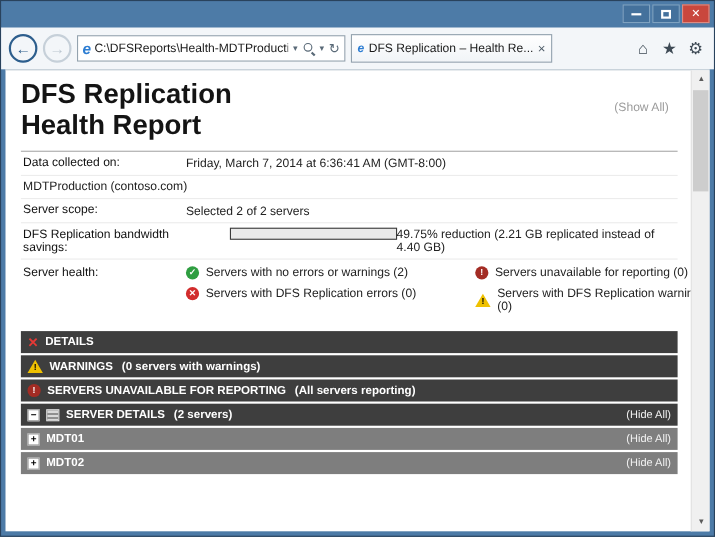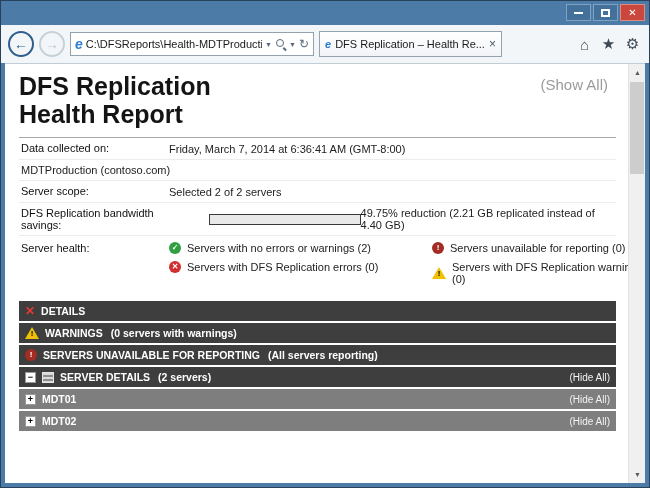--- a/index.html
+++ b/index.html
@@ -54,28 +54,28 @@
   .toolbar-spacer { flex:1; }
   .tool-ic { font-size:15px; color:#3e4a55; width:19px; text-align:center; }
   
   .content {
     position:absolute; left:4px; right:4px; top:62px; bottom:4px;
     background:#fff; border-top:1px solid #c2ccd4;
   }
   .page { position:absolute; left:0; top:0; bottom:0; right:17px; overflow:hidden; padding:8px 12px 0 14px; }
   .report-header { position:relative; }
   .report-title { font-size:25px; font-weight:bold; color:#141414; line-height:28px; }
-  .show-all { position:absolute; top:4px; right:8px; color:#9b9b9b; font-size:15px; cursor:default;margin-left:10px; }
+  .show-all { position:absolute; top:20px; right:8px; color:#9b9b9b; font-size:11px; cursor:default;margin-left:10px; }
   .rule { border:0; border-top:1px solid #a9a9a9; margin:9px 0 0 0; }
   .info-row { display:flex; align-items:flex-start; padding:4px 2px; border-bottom:1px solid #ececec; font-size:11px; }
   .info-label { flex:0 0 148px; font-weight:normal; color:#111; padding-right:8px; }
   .info-value { color:#222; padding-top:0.5px; }
   .row-shaded { background:#ececec; }
   .muted { color:#8f8f8f; }
-  .bw-value { display:flex; align-items:center; gap:0;padding-left:40px; }
+  .bw-value { display:flex; align-items:flex-start; gap:0;padding-left:40px; }
   .pbar { width:168px; height:11px; border:1px solid #3a3a3a; background:#e9e9e9; }
   .pfill { height:100%; background:#2a31cf; }
   .health-row { border-bottom:0; padding-top:6px; }
   .health-grid { display:flex; gap:38px; }
   .health-col { display:flex; flex-direction:column; gap:7px; }
   .health-item { display:flex; align-items:center; gap:6px; font-size:11px; color:#222; width:225px; }
   .ic-circle {
     flex:0 0 12px; width:12px; height:12px; border-radius:50%;
     color:#fff; font-size:8px; line-height:12px; text-align:center; font-weight:bold; display:inline-block;
   }

